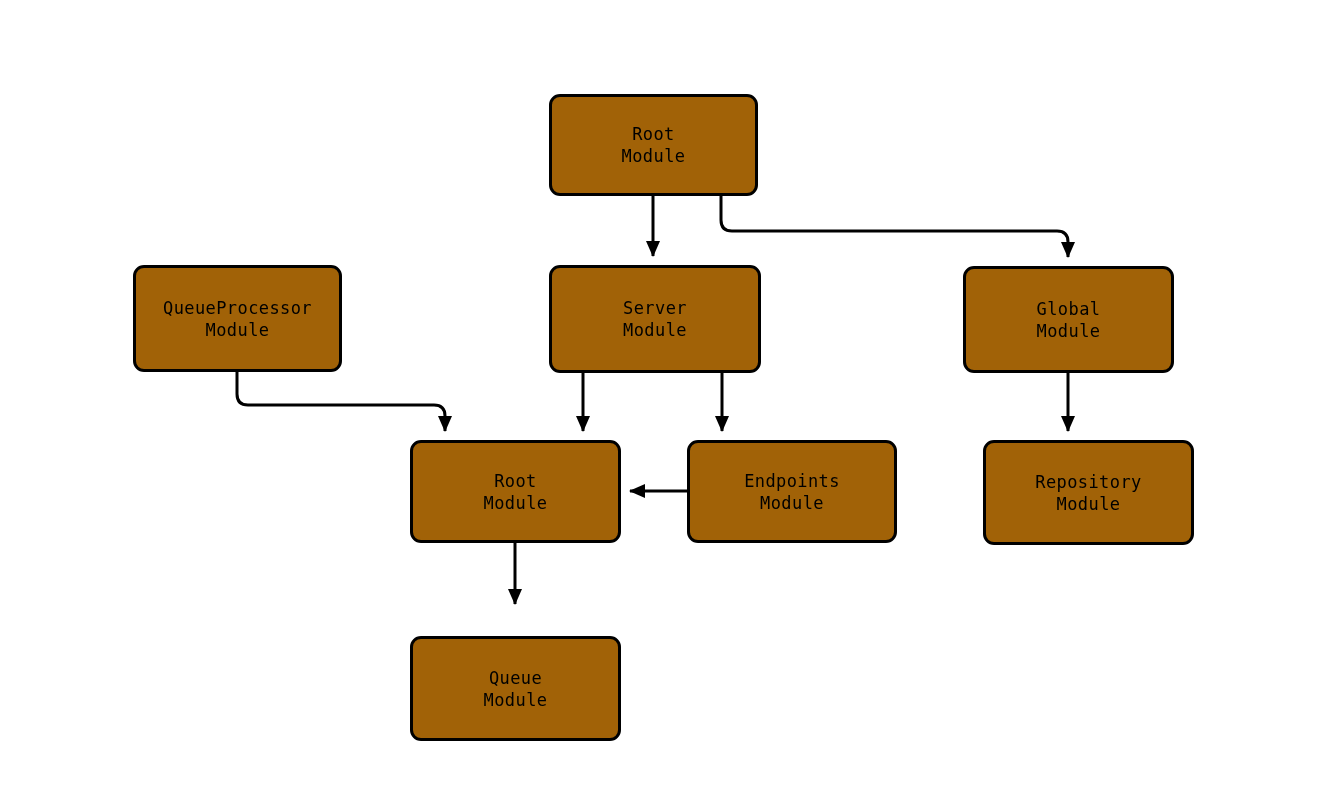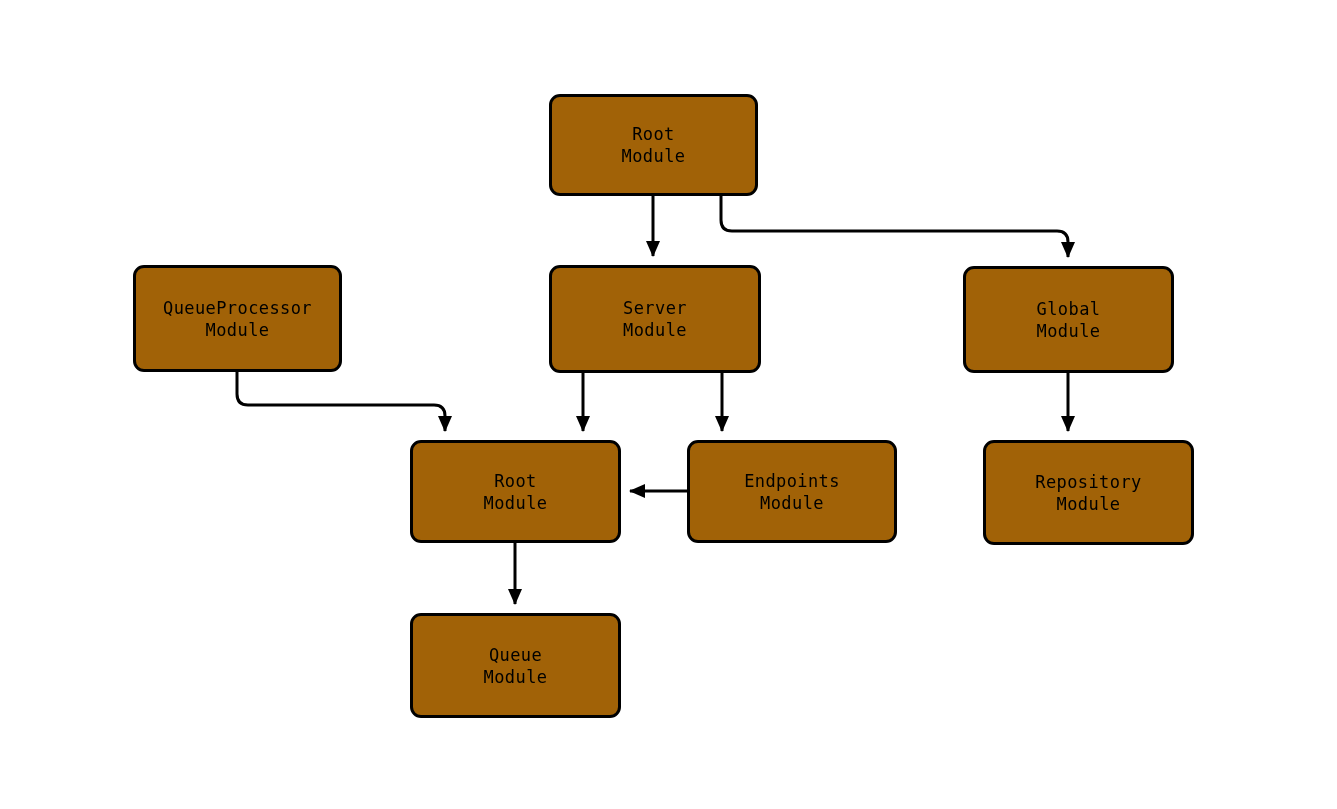--- a/index.html
+++ b/index.html
@@ -109,18 +109,18 @@
   <div class="node" style="left:687px; top:440px; width:210px; height:103px;">
     <div class="node-line">Endpoints</div>
     <div class="node-line">Module</div>
   </div>
 
   <div class="node" style="left:963px; top:440px; width:211px; height:105px;margin-left:20px;">
     <div class="node-line">Repository</div>
     <div class="node-line">Module</div>
   </div>
 
-  <div class="node" style="left:410px; top:613px; width:211px; height:105px;">
+  <div class="node" style="left:410px; top:636px; width:211px; height:105px;">
     <div class="node-line">Queue</div>
     <div class="node-line">Module</div>
   </div>
 
 </div>
 
 </body></html>

